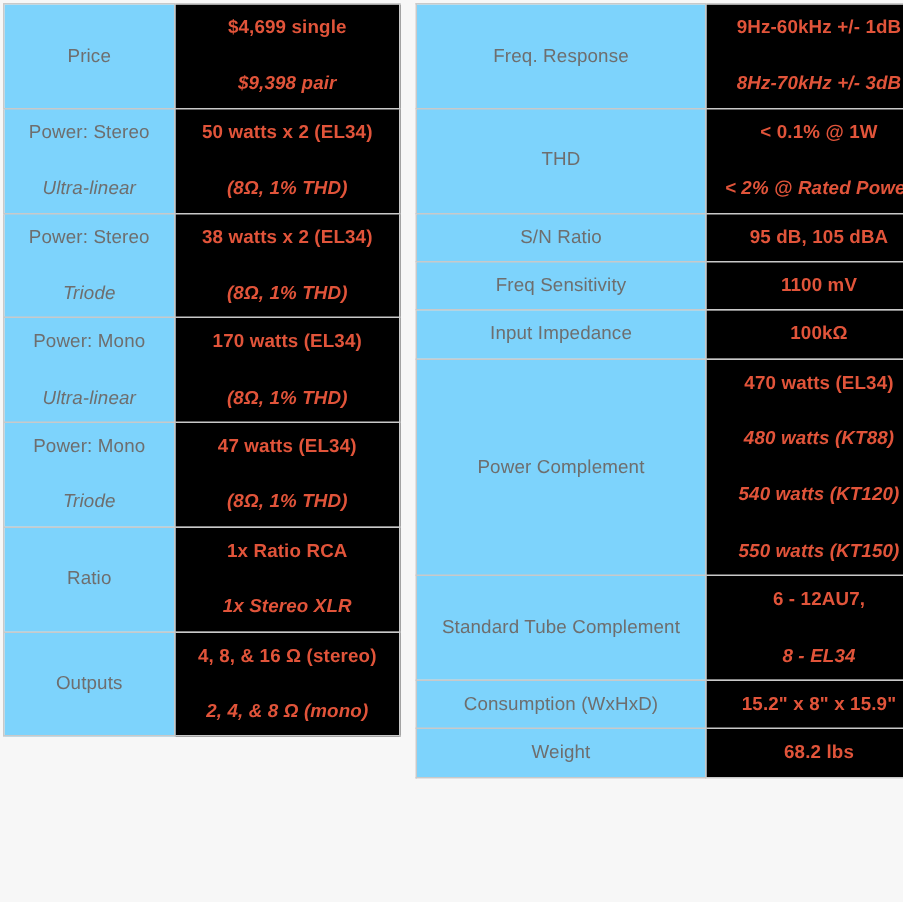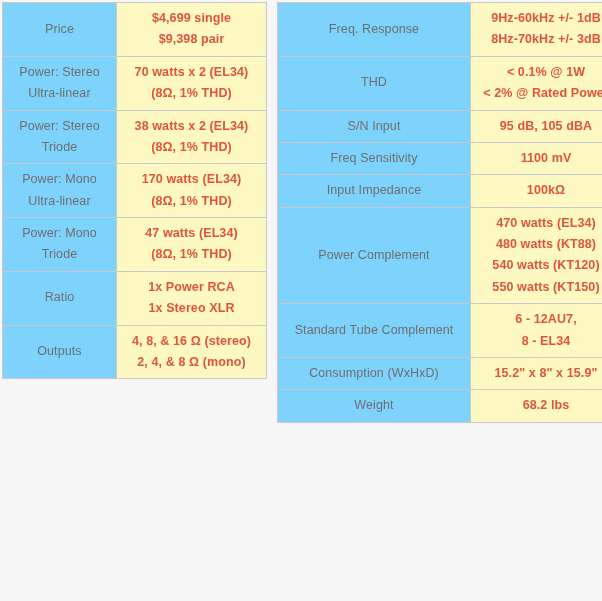--- a/index.html
+++ b/index.html
@@ -43,32 +43,32 @@
     line-height: 1.55;
   }
   .cell-label {
     background: #7dd3fc;
     color: #6e6e6e;
     font-size: 12.5px;
     font-weight: 400;
     letter-spacing: 0.1px;
   }
   .cell-value {
-    background: #fef9c3;
+    background: #000000;
     color: #e1543a;
     font-size: 12.5px;
     font-weight: 700;
     letter-spacing: 0.1px;
   }
   #table-left .cell-label { width: 101px; }
   #table-left .cell-value { width: 137px; }
   #table-right .cell-label { width: 180px; }
   #table-right .cell-value { width: 138px; }
   .line { display: block; }
-  .line + .line { margin-top: 2px; }
+  .line + .line { margin-top: 18px; font-style: italic; }
 </style>
 </head>
 <body>
 
 <div class="page">
 
   <table class="spec-table" id="table-left">
     <tbody>
         <tr>
           <td class="cell-label">
@@ -78,21 +78,21 @@
             <span class="line">$4,699 single</span>
             <span class="line">$9,398 pair</span>
           </td>
         </tr>
         <tr>
           <td class="cell-label">
             <span class="line">Power: Stereo</span>
             <span class="line">Ultra-linear</span>
           </td>
           <td class="cell-value">
-            <span class="line">70 watts x 2 (EL34)</span>
+            <span class="line">50 watts x 2 (EL34)</span>
             <span class="line">(8Ω, 1% THD)</span>
           </td>
         </tr>
         <tr>
           <td class="cell-label">
             <span class="line">Power: Stereo</span>
             <span class="line">Triode</span>
           </td>
           <td class="cell-value">
             <span class="line">38 watts x 2 (EL34)</span>
@@ -117,21 +117,21 @@
           <td class="cell-value">
             <span class="line">47 watts (EL34)</span>
             <span class="line">(8Ω, 1% THD)</span>
           </td>
         </tr>
         <tr>
           <td class="cell-label">
             <span class="line">Ratio</span>
           </td>
           <td class="cell-value">
-            <span class="line">1x Power RCA</span>
+            <span class="line">1x Ratio RCA</span>
             <span class="line">1x Stereo XLR</span>
           </td>
         </tr>
         <tr>
           <td class="cell-label">
             <span class="line">Outputs</span>
           </td>
           <td class="cell-value">
             <span class="line">4, 8, &amp; 16 Ω (stereo)</span>
             <span class="line">2, 4, &amp; 8 Ω (mono)</span>
@@ -155,21 +155,21 @@
           <td class="cell-label">
             <span class="line">THD</span>
           </td>
           <td class="cell-value">
             <span class="line">&lt; 0.1% @ 1W</span>
             <span class="line">&lt; 2% @ Rated Power</span>
           </td>
         </tr>
         <tr>
           <td class="cell-label">
-            <span class="line">S/N Input</span>
+            <span class="line">S/N Ratio</span>
           </td>
           <td class="cell-value">
             <span class="line">95 dB, 105 dBA</span>
           </td>
         </tr>
         <tr>
           <td class="cell-label">
             <span class="line">Freq Sensitivity</span>
           </td>
           <td class="cell-value">

